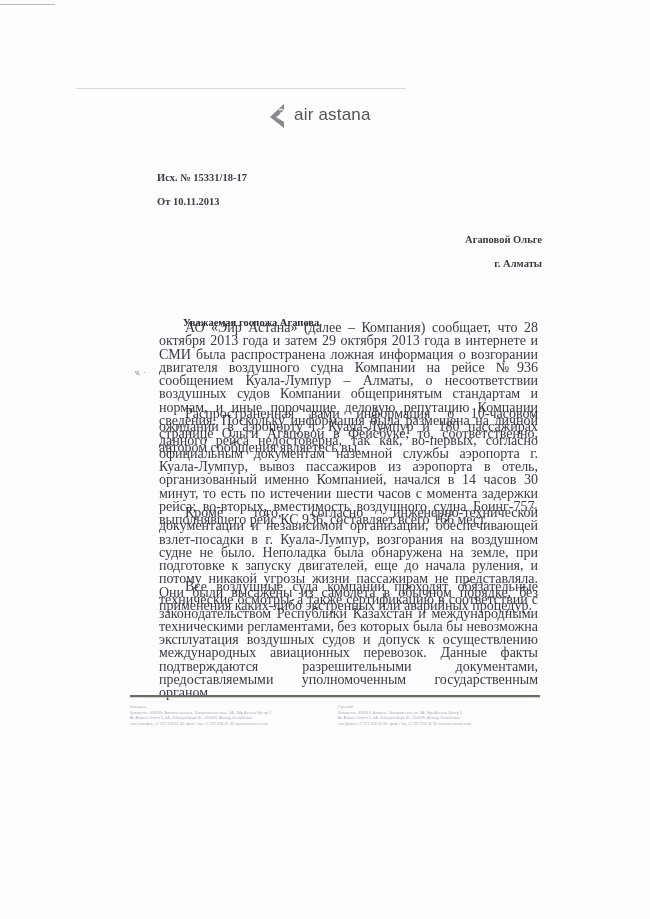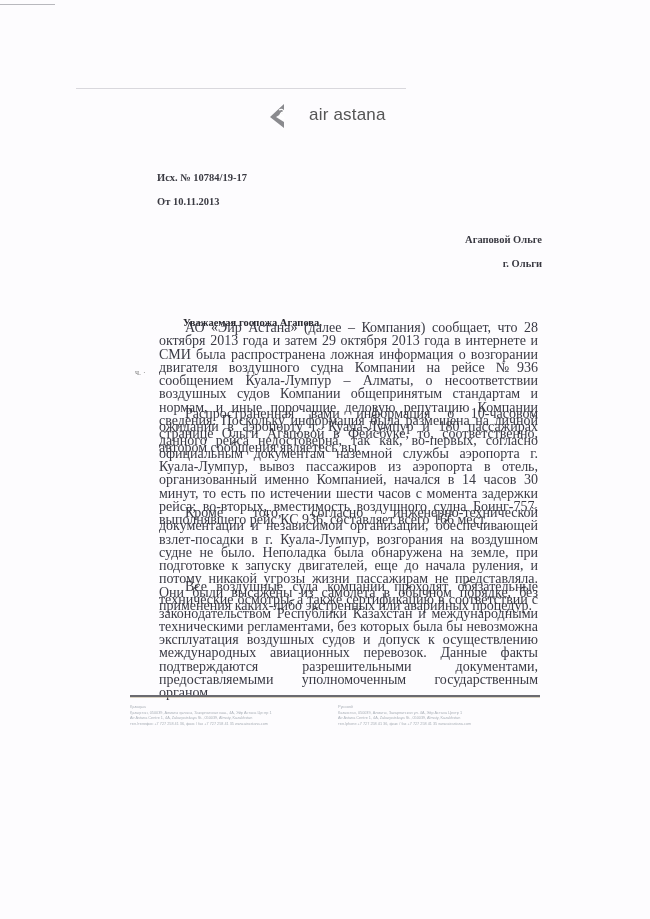--- a/index.html
+++ b/index.html
@@ -2,21 +2,21 @@
 <html><head>
 <meta charset="utf-8">
 <style>
   html, body { margin:0; padding:0; }
   body {
     width:650px; height:919px; background:#fdfcfe; position:relative; overflow:hidden;
     font-family:"Liberation Serif","DejaVu Serif",serif; color:#2c2c33;
   }
   .scan-edge-top { position:absolute; left:76px; top:88px; width:330px; height:1px; background:#c9c9cf; opacity:.7; }
   .scan-edge-left { position:absolute; left:0; top:4px; width:55px; height:1px; background:#b8b8bd; }
-  .logo { position:absolute; left:268px; top:102px; display:flex; align-items:center; gap:19px; }
+  .logo { position:absolute; left:268px; top:102px; display:flex; align-items:center; gap:4px; }
   .logo-mark { width:22px; height:26px; }
   .logo-text { font-family:"Liberation Sans","DejaVu Sans",sans-serif; font-size:17px; color:#555; letter-spacing:.2px; }
   .ref { position:absolute; left:157px; font-size:10.5px; font-weight:bold; color:#3a3a42; }
   .addressee { position:absolute; right:108px; font-size:10.5px; font-weight:bold; color:#3a3a42; text-align:right; }
   .salutation { position:absolute; left:183px; top:309px; font-size:10.5px; font-weight:bold; color:#2a2a30;margin-top:8px; }
   .para {
     position:absolute; left:159px; width:379px; font-size:14px; line-height:13.3px;
     text-align:justify; text-indent:26px; color:#3a3a44;
   }
   .margin-mark { position:absolute; left:135px; top:368px; font-size:8px; color:#777; }
@@ -32,25 +32,25 @@
 <div class="scan-edge-top"></div>
 
 <div class="logo">
   <svg class="logo-mark" viewBox="0 0 22 26">
     <polygon points="2,15 16,2 16,10 8,15 16,20 16,26" fill="#8a8a8e"></polygon>
     <path d="M11,8 q4,-2 5,2 q-3,0 -4,3 q3,0 4,3 q-3,1 -5,-1" fill="none" stroke="#fff" stroke-width="1.3"></path>
   </svg>
   <span class="logo-text">air astana</span>
 </div>
 
-<div class="ref" style="top:172px">Исх. № 10784/19-17</div>
+<div class="ref" style="top:172px">Исх. № 15331/18-17</div>
 <div class="ref" style="top:196px">От 10.11.2013</div>
 
 <div class="addressee" style="top:234px">Агаповой Ольге</div>
-<div class="addressee" style="top:258px">г. Ольги</div>
+<div class="addressee" style="top:258px">г. Алматы</div>
 
 <div class="salutation">Уважаемая госпожа Агапова,</div>
 
 <div class="margin-mark">ч. ·</div>
 
 <p class="para" style="top:321px;margin:0">АО «Эйр Астана» (далее – Компания) сообщает, что 28 октября 2013 года и затем 29 октября 2013 года в интернете и СМИ была распространена ложная информация о возгорании двигателя воздушного судна Компании на рейсе №936 сообщением Куала-Лумпур – Алматы, о несоответствии воздушных судов Компании общепринятым стандартам и нормам, и иные порочащие деловую репутацию Компании сведения. Поскольку информация была размещена на личной странице Ольги Агаповой в Фейсбуке, то, соответственно, автором сообщения являетесь вы.</p>
 <p class="para" style="top:407px;margin:0">Распространенная вами информация о 10-часовом ожидании в аэропорту г. Куала-Лумпур и 180 пассажирах данного рейса недостоверна, так как, во-первых, согласно официальным документам наземной службы аэропорта г. Куала-Лумпур, вывоз пассажиров из аэропорта в отель, организованный именно Компанией, начался в 14 часов 30 минут, то есть по истечении шести часов с момента задержки рейса; во-вторых, вместимость воздушного судна Боинг-757, выполнявшего рейс КС 936, составляет всего 166 мест.</p>
 <p class="para" style="top:506px;margin:0">Кроме того, согласно инженерно-технической документации и независимой организации, обеспечивающей взлет-посадки в г. Куала-Лумпур, возгорания на воздушном судне не было. Неполадка была обнаружена на земле, при подготовке к запуску двигателей, еще до начала руления, и потому никакой угрозы жизни пассажирам не представляла. Они были высажены из самолета в обычном порядке, без применения каких-либо экстренных или аварийных процедур.</p>
 <p class="para" style="top:580px;margin:0">Все воздушные суда компании проходят обязательные технические осмотры, а также сертификацию в соответствии с законодательством Республики Казахстан и международными техническими регламентами, без которых была бы невозможна эксплуатация воздушных судов и допуск к осуществлению международных авиационных перевозок. Данные факты подтверждаются разрешительными документами, предоставляемыми уполномоченным государственным органом.</p>
 

